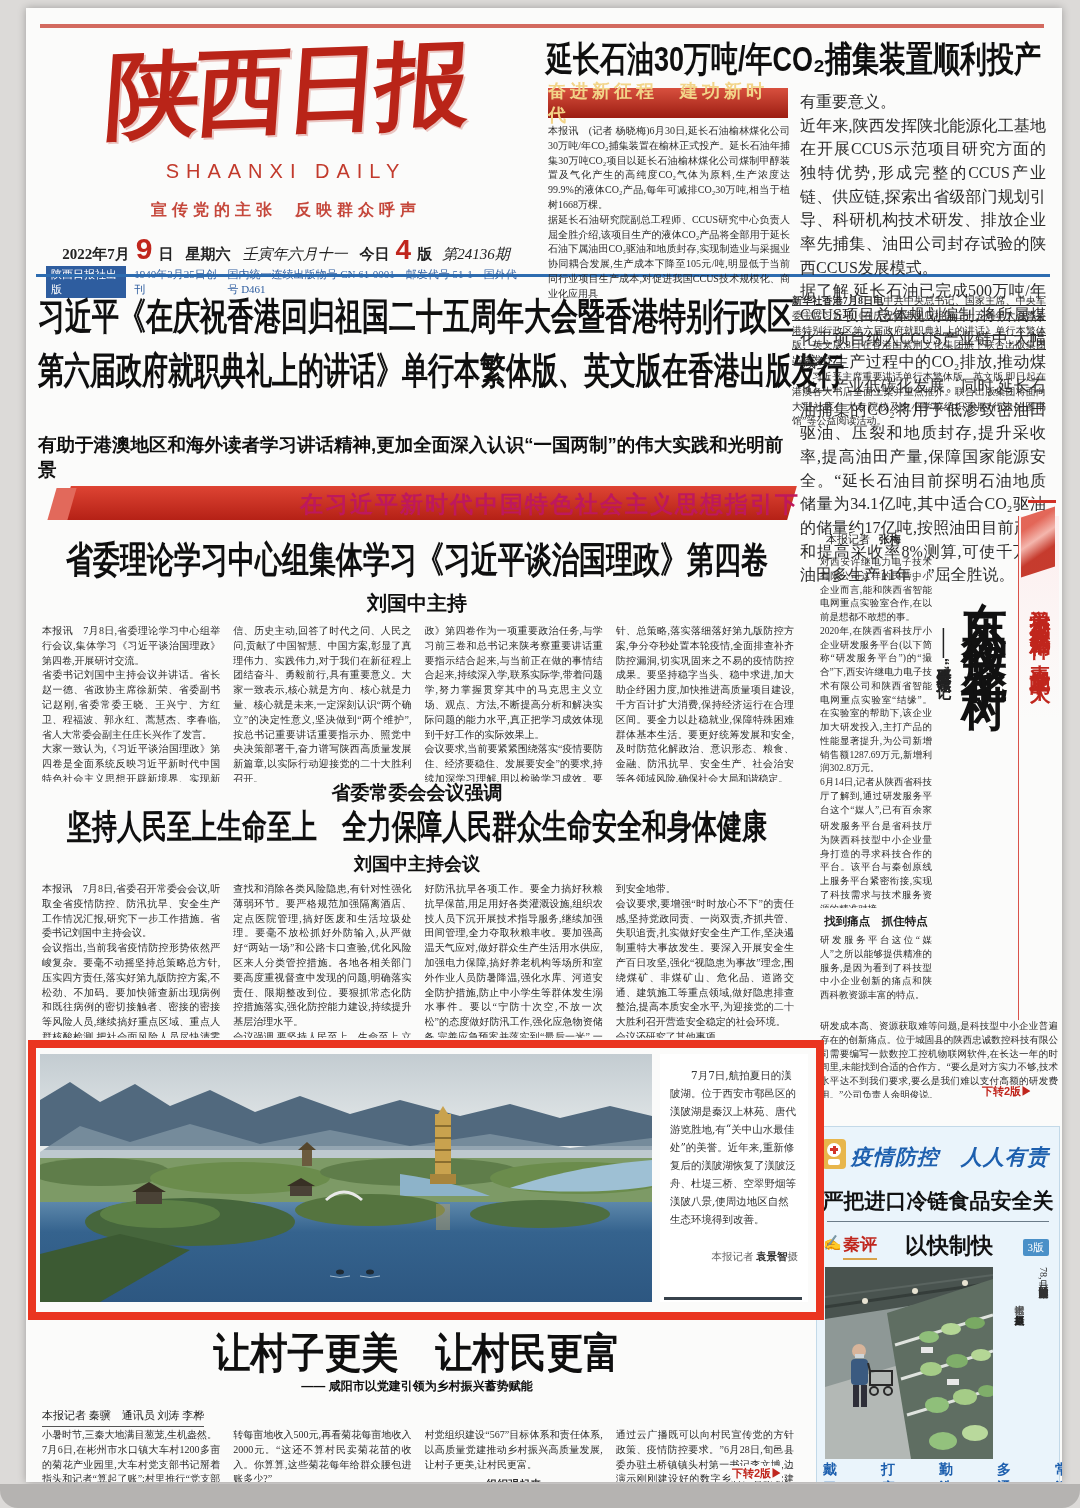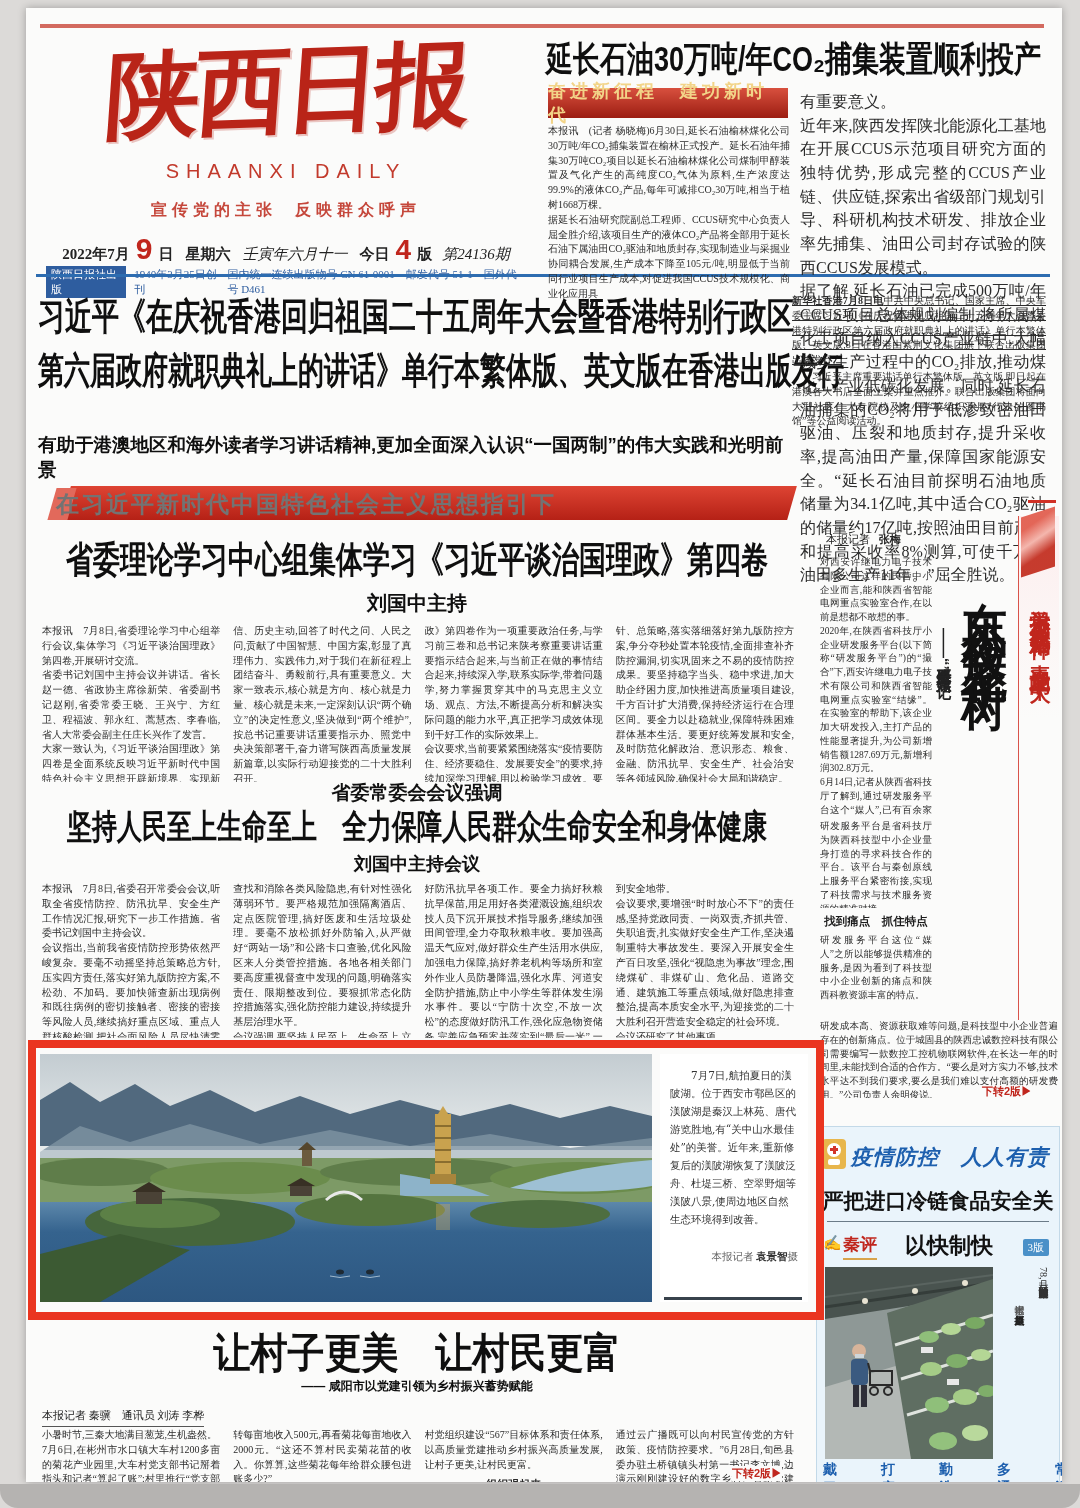--- a/index.html
+++ b/index.html
@@ -95,21 +95,21 @@
     <div class="headline" style="position:absolute;left:12px;top:424px;width:760px;font-size:18.5px;">有助于港澳地区和海外读者学习讲话精神,更加全面深入认识“一国两制”的伟大实践和光明前景</div>
     <div class="abs smallbody" style="left:766px;top:286px;width:254px;height:186px;font-size:10px;text-align:justify;overflow:hidden;">
       <p style="margin:0 0 2px 0;text-decoration:underline;"><span class="bold">新华社香港7月8日电</span><span>中共中央总书记、国家主席、中央军委主席习近平《在庆祝香港回归祖国二十五周年大会暨香港特别行政区第六届政府就职典礼上的讲话》单行本繁体版、英文版,8日在香港由紫荆文化集团旗下联合出版集团出版发行。</span></p>
       <p style="margin:0;text-indent:2em;">习近平主席重要讲话单行本繁体版、英文版,即日起在港澳各大书店全面上架并重点推介。联合出版集团将面向大型社区、大专院校及中小学校组织开展“行走的图书馆”等公益阅读活动。</p>
     </div>
   </div>
 
   <div class="abs" style="left:30px;top:478px;width:744px;height:34px;">
     <div class="abs theme-banner-bg" style="left:10px;top:0;width:726px;height:34px;"></div>
     <div class="abs" style="left:-4px;top:2px;width:20px;height:32px;background:#e2695b;transform:skewX(-16deg);"></div>
-    <div style="position:absolute;left:0;top:3px;width:744px;text-align:left;color:#737373;
+    <div style="position:absolute;left:0;top:3px;width:744px;text-align:right;color:#be185d;
                 font-family:Liberation Serif, serif;font-weight:bold;font-size:23px;letter-spacing:2px;">在习近平新时代中国特色社会主义思想指引下</div>
   </div>
   <div class="abs" style="left:1002px;top:492px;width:28px;height:3px;background:#d03126;"></div>
 
   <div>
     <div class="headline stretch center" style="position:absolute;left:14px;top:528px;width:754px;font-size:27px;transform:scaleY(1.35);white-space:nowrap;">省委理论学习中心组集体学习《习近平谈治国理政》第四卷</div>
     <div class="headline center" style="position:absolute;left:14px;top:582px;width:754px;font-size:20px;">刘国中主持</div>
     <div class="abs colrow" style="left:16px;top:616px;width:752px;height:158px;">
       <div class="col smallbody flow">本报讯　7月8日,省委理论学习中心组举行会议,集体学习《习近平谈治国理政》第四卷,开展研讨交流。
 省委书记刘国中主持会议并讲话。省长赵一德、省政协主席徐新荣、省委副书记赵刚,省委常委王晓、王兴宁、方红卫、程福波、郭永红、蒿慧杰、李春临,省人大常委会副主任庄长兴作了发言。

